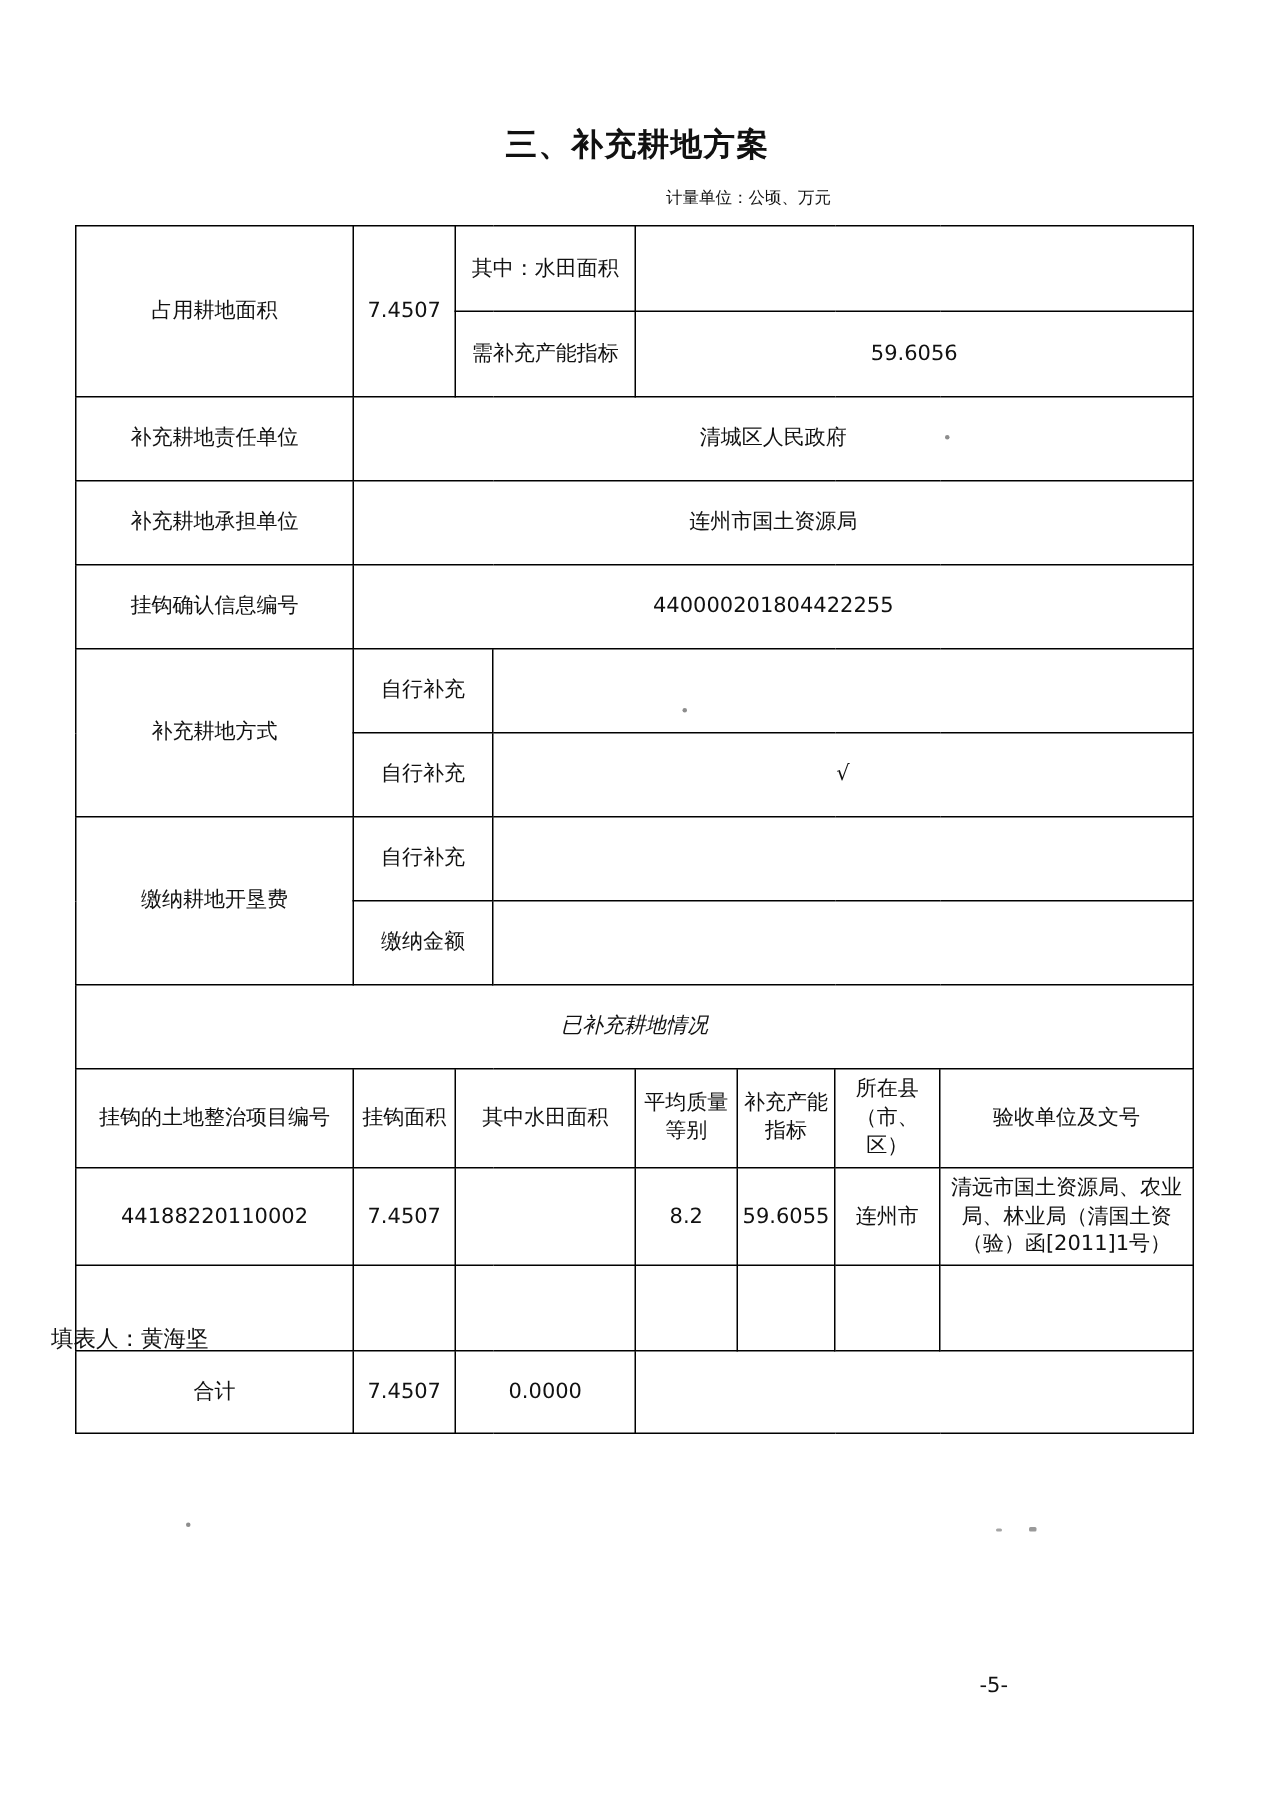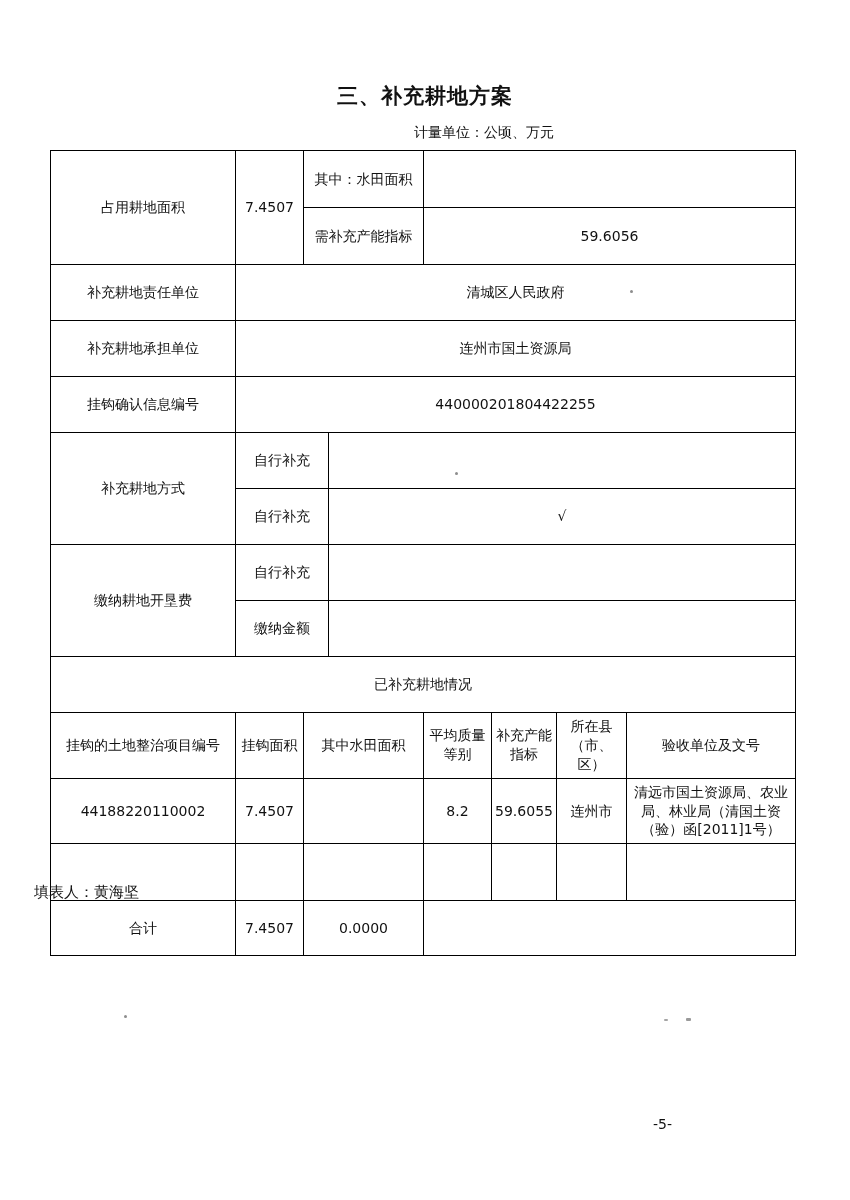--- a/index.html
+++ b/index.html
@@ -27,21 +27,21 @@
     width: 850px;
     text-align: center;
     font-size: 21px;
     font-weight: bold;
     letter-spacing: 1px;
   }
   .unit-line {
     position: absolute;
     right: 170px;
     top: 124px;
-    font-size: 14px;
+    font-size: 11px;
   }
   table.main {
     position: absolute;
     left: 50px;
     top: 150px;
     width: 745px;
     border-collapse: collapse;
     table-layout: fixed;
   }
   table.main td {
@@ -55,20 +55,21 @@
   td.label {
     font-size: 14.5px;
   }
   td.big-label {
     font-size: 15px;
   }
   .h-occupy { height: 48px; }
   .h-row { height: 47px; }
   .sec-title {
     font-size: 15px;
+    font-style: italic;
   }
   .hdr-cell {
     font-size: 12.5px;
     line-height: 1.25;
   }
   .data-cell {
     font-size: 12.5px;
   }
   .verify-cell {
     font-size: 12.5px;

